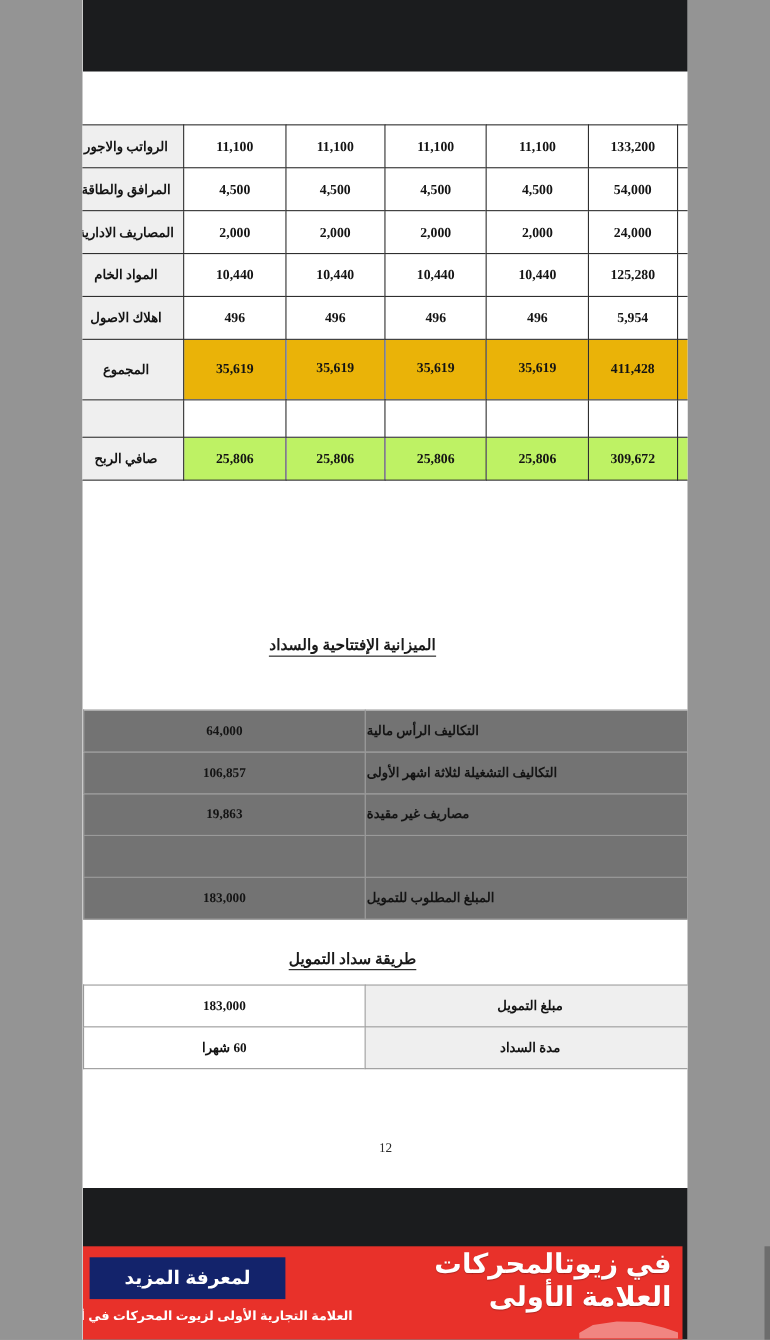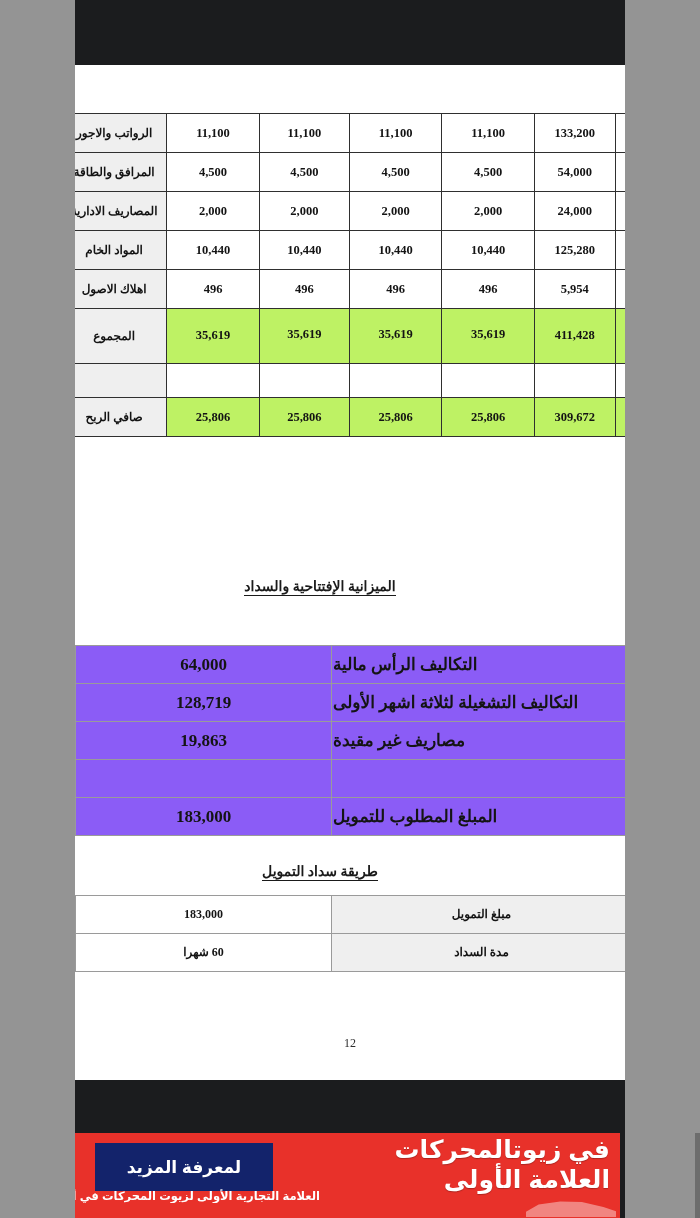--- a/index.html
+++ b/index.html
@@ -70,21 +70,21 @@
     padding: 0 4px;
     background: #ffffff;
     white-space: nowrap;
     overflow: hidden;
   }
   #table-financial td.row-label {
     background: #efefef;
     text-align: center;
     font-size: 12px;
   }
-  #table-financial tr.row-sum td { background: #bef264; height: 54px; }
+  #table-financial tr.row-sum td { background: #eab308; height: 54px; }
   #table-financial tr.row-sum td.row-label { background: #efefef; }
   #table-financial tr.row-blank td { background: #ffffff; height: 33px; }
   #table-financial tr.row-blank td.row-label { background: #efefef; }
   #table-financial tr.row-net td { background: #bef264; }
   #table-financial tr.row-net td.row-label { background: #efefef; }
 
   
   .sum-top    { display:block; text-align:center; line-height: 1.05; padding-bottom:2px;}
   .sum-bottom { display:block; text-align:center; line-height: 1.05; }
 
@@ -109,25 +109,25 @@
   
   #table-budget {
     position: absolute;
     left: 0px;
     top: 645px;
     width: 550px;
   }
   #table-budget td {
     border: 1px solid #9a9a9a;
     height: 35px;
-    font-size: 17px;
+    font-size: 12px;
     font-weight: bold;
     color: #141414;
     vertical-align: middle;
-    background: #8b5cf6;
+    background: #737373;
   }
   #table-budget td.b-label {
     text-align: left;
     width: 297px;
   }
   #table-budget td.b-value {
     text-align: center;
     width: 253px;
     direction: ltr;
   }
@@ -189,24 +189,24 @@
     text-align: right;
     color: #ffffff;
     font-size: 25px;
     font-weight: bold;
     line-height: 1.18;
     letter-spacing: -0.3px;
     text-shadow: 0 1px 1px rgba(0,0,0,.25);
   }
   #ad-cta {
     position: absolute;
-    left: 20px;
+    left: 6px;
     top: 10px;
     width: 178px;
-    height: 48px;
+    height: 38px;
     background: #13236b;
     color: #ffffff;
     font-size: 17px;
     font-weight: bold;
     display: flex;
     align-items: center;
     justify-content: center;
   }
   #ad-subtext {
     position: absolute;
@@ -354,21 +354,21 @@
   </div>
 
   <table class="doc-table" id="table-budget">
     <tbody>
       <tr>
         <td class="b-label">التكاليف الرأس مالية</td>
         <td class="b-value">64,000</td>
       </tr>
       <tr>
         <td class="b-label">التكاليف التشغيلة لثلاثة اشهر الأولى</td>
-        <td class="b-value">128,719</td>
+        <td class="b-value">106,857</td>
       </tr>
       <tr>
         <td class="b-label">مصاريف غير مقيدة</td>
         <td class="b-value">19,863</td>
       </tr>
       <tr>
         <td class="b-label"></td>
         <td class="b-value"></td>
       </tr>
       <tr>

